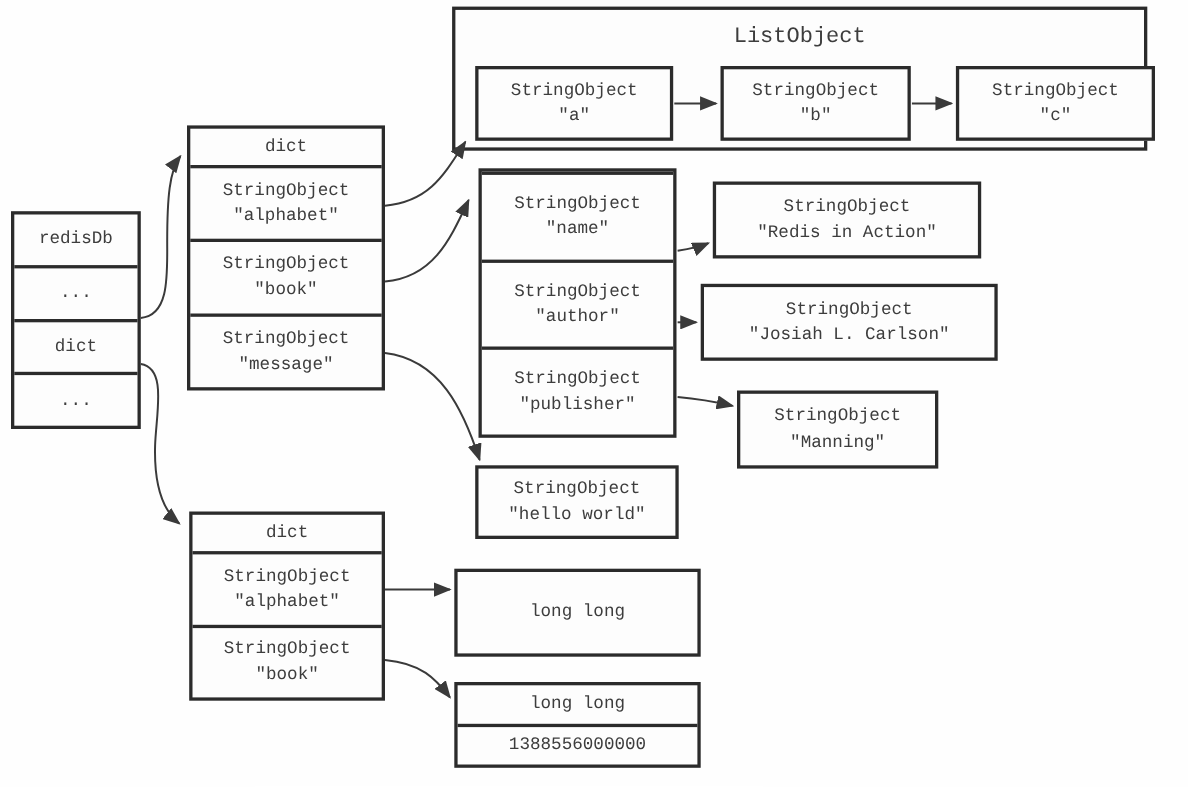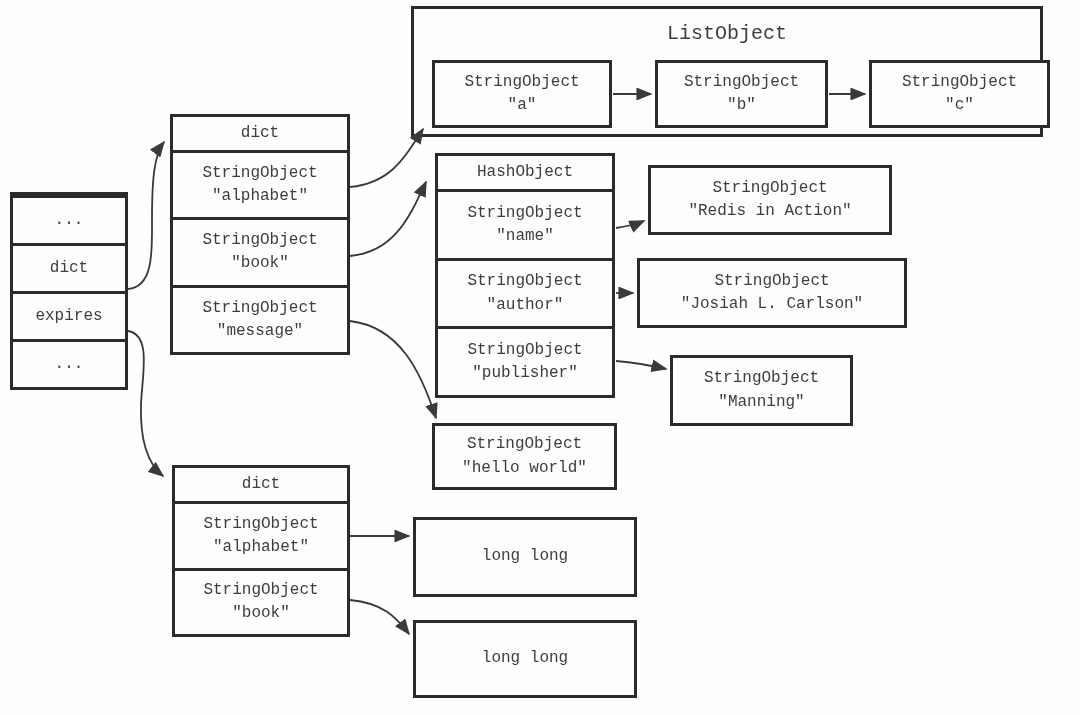--- a/index.html
+++ b/index.html
@@ -82,23 +82,23 @@
     <path class="arrow" marker-end="url(#ah)" d="M613,94 L651,94"></path>
     <path class="arrow" marker-end="url(#ah)" d="M829,94 L865,94"></path>
     <path class="arrow" marker-end="url(#ah)" d="M616,228 C629,226 637,224 644,221"></path>
     <path class="arrow" marker-end="url(#ah)" d="M616,293 L633,293"></path>
     <path class="arrow" marker-end="url(#ah)" d="M616,361 C639,363 653,366 666,369"></path>
     <path class="arrow" marker-end="url(#ah)" d="M350,536 L409,536"></path>
     <path class="arrow" marker-end="url(#ah)" d="M350,600 C383,603 396,617 409,634"></path>
   </svg>
 
   <div class="box stack" style="left:10px; top:192px; width:118px; height:198px;">
+    <div class="cell">redisDb</div>
     <div class="cell divided">...</div>
     <div class="cell divided">dict</div>
-    <div class="cell divided">expires</div>
     <div class="cell divided">...</div>
   </div>
 
   <div class="box stack" style="left:170px; top:114px; width:180px; height:241px;">
     <div class="cell header-cell">dict</div>
     <div class="cell divided">StringObject
 "alphabet"</div>
     <div class="cell divided">StringObject
 "book"</div>
     <div class="cell divided">StringObject
@@ -115,21 +115,20 @@
       <div class="cell">StringObject
 "b"</div>
     </div>
     <div class="list-item" style="left:455px; top:51px; width:181px; height:68px;">
       <div class="cell">StringObject
 "c"</div>
     </div>
   </div>
 
   <div class="box stack" style="left:435px; top:153px; width:180px; height:245px;">
-    <div class="cell header-cell">HashObject</div>
     <div class="cell divided">StringObject
 "name"</div>
     <div class="cell divided">StringObject
 "author"</div>
     <div class="cell divided">StringObject
 "publisher"</div>
   </div>
 
   <div class="box single" style="left:648px; top:165px; width:244px; height:70px;">
     <div class="cell">StringObject
@@ -155,15 +154,16 @@
 "alphabet"</div>
     <div class="cell divided">StringObject
 "book"</div>
   </div>
 
   <div class="box stack" style="left:413px; top:517px; width:224px; height:80px;">
     <div class="cell">long long</div>
   </div>
   <div class="box stack" style="left:413px; top:620px; width:224px; height:78px;">
     <div class="cell">long long</div>
+    <div class="cell divided">1388556000000</div>
   </div>
 
 </div>
 
 </body></html>

